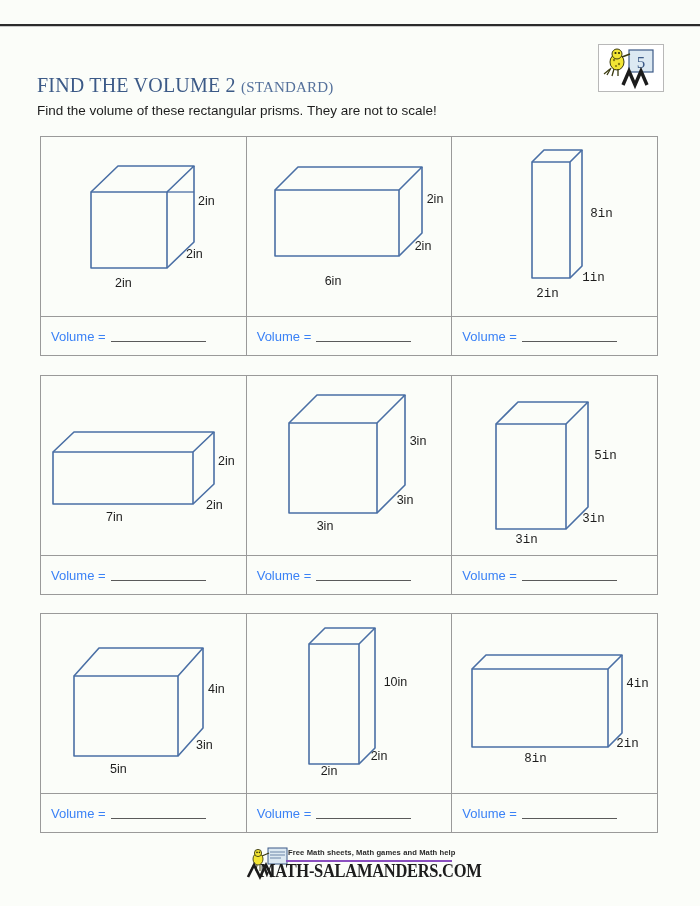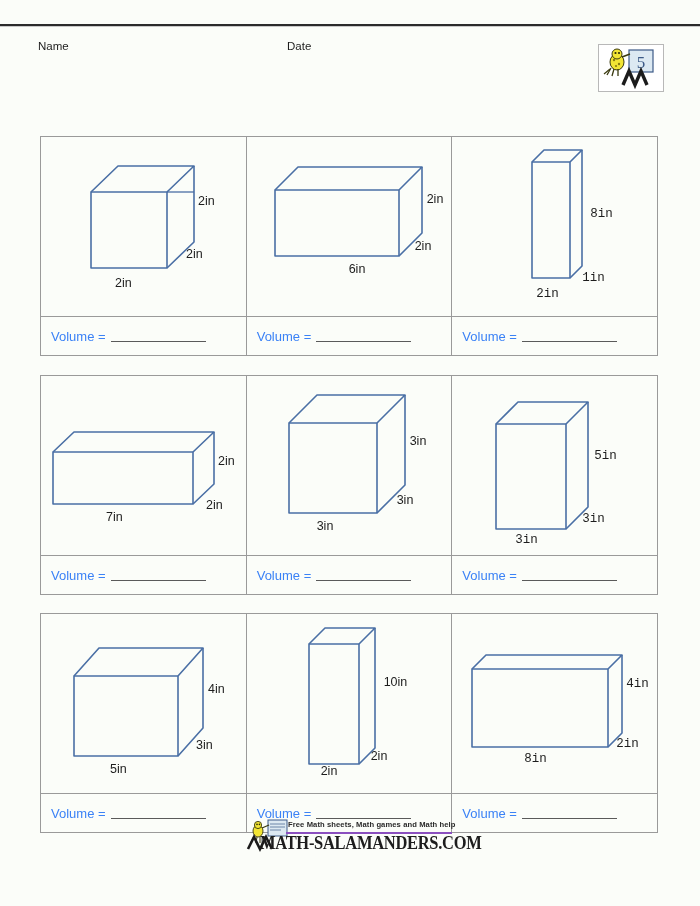--- a/index.html
+++ b/index.html
@@ -153,21 +153,21 @@
     font-size: 12.5px;
     color: #1d1d1d;
     white-space: nowrap;
     text-align: center;
   }
 
   
   .footer {
     position: absolute;
     left: 0;
-    top: 818px;
+    top: 846px;
     width: 700px;
     height: 46px;
   }
   .footer-inner {
     position: absolute;
     left: 236px;
     top: 0;
     width: 236px;
     height: 46px;
   }
@@ -208,24 +208,20 @@
     top: 1px;
   }
 </style>
 </head>
 <body>
 
 <div class="page">
 
   <div class="top-rule"></div>
 
-  <div class="header-row">
-    <span class="hdr-name">Name</span>
-    <span class="hdr-date">Date</span>
-  </div>
 
   <div class="badge">
     <svg width="64" height="46" viewBox="0 0 64 46" xmlns="http://www.w3.org/2000/svg">
       <rect x="0" y="0" width="64" height="46" fill="#ffffff"></rect>
 
       <rect x="30" y="5" width="24" height="22" fill="#dce9f2" stroke="#3c5a87" stroke-width="1.2"></rect>
       <text x="42" y="23" font-family="Liberation Serif, serif" font-size="17" fill="#3c5a87" text-anchor="middle">5</text>
 
       <ellipse cx="18" cy="17" rx="7" ry="8" fill="#f2e534" stroke="#3a3a10" stroke-width="1"></ellipse>
       <circle cx="18" cy="9" r="5" fill="#f2e534" stroke="#3a3a10" stroke-width="1"></circle>
@@ -237,21 +233,26 @@
 
       <path d="M23 12 L31 9" stroke="#3a3a10" stroke-width="1.6" fill="none"></path>
 
       <path d="M12 23 L8 30 M15 24 L13 31 M19 24 L19 31" stroke="#3a3a10" stroke-width="1.3" fill="none"></path>
       <path d="M11 24 L5 29" stroke="#3a3a10" stroke-width="1.2" fill="none"></path>
 
       <path d="M24 40 L30 26 L36 40 L42 26 L48 40" stroke="#1b1b1b" stroke-width="3.4" fill="none" stroke-linejoin="miter"></path>
     </svg>
   </div>
 
-
+  <div class="title">
+    <span>FIND THE VOLUME 2</span>
+    <span class="std">(STANDARD)</span>
+  </div>
+
+  <div class="subtitle">Find the volume of these rectangular prisms. They are not to scale!</div>
 
   <div class="tbl r1">
     <div class="cells">
 
       <div class="cell">
         <div class="prism">
           <svg width="206" height="179" viewBox="0 0 206 179">
             <g fill="none" stroke="#4a6fa5" stroke-width="1.6" stroke-linejoin="round">
               <rect x="50" y="55" width="76" height="76"></rect>
               <path d="M50 55 L77 29 L153 29 L126 55"></path>
@@ -270,21 +271,21 @@
           <svg width="206" height="179" viewBox="0 0 206 179">
             <g fill="none" stroke="#4a6fa5" stroke-width="1.6" stroke-linejoin="round">
               <rect x="28" y="53" width="124" height="66"></rect>
               <path d="M28 53 L51 30 L175 30 L152 53"></path>
               <path d="M175 30 L175 96 L152 119"></path>
             </g>
           </svg>
         </div>
         <span class="dim" style="left:180px; top:55px;">2in</span>
         <span class="dim" style="left:168px; top:102px;">2in</span>
-        <span class="dim" style="left:78px; top:125px;margin-left:24px;">6in</span>
+        <span class="dim" style="left:78px; top:137px;">6in</span>
       </div>
 
       <div class="cell">
         <div class="prism">
           <svg width="206" height="179" viewBox="0 0 206 179">
             <g fill="none" stroke="#4a6fa5" stroke-width="1.6" stroke-linejoin="round">
               <rect x="80" y="25" width="38" height="116"></rect>
               <path d="M80 25 L92 13 L130 13 L118 25"></path>
               <path d="M130 13 L130 129 L118 141"></path>
             </g>

